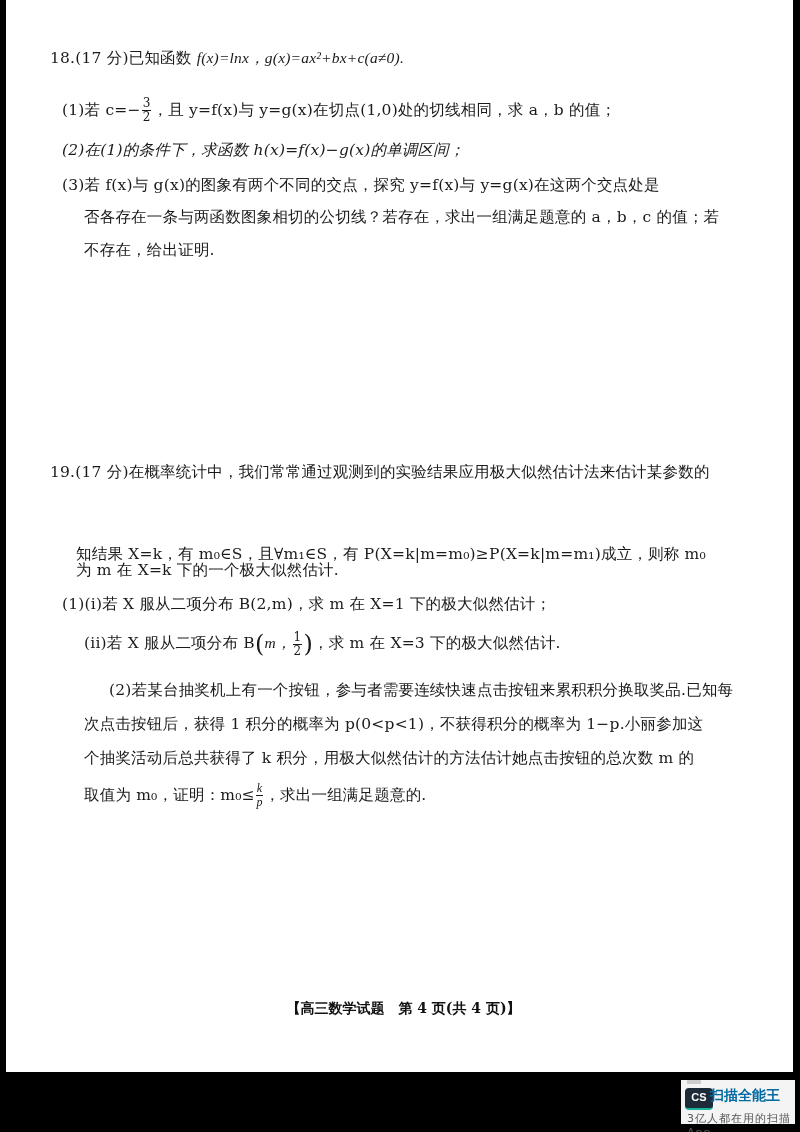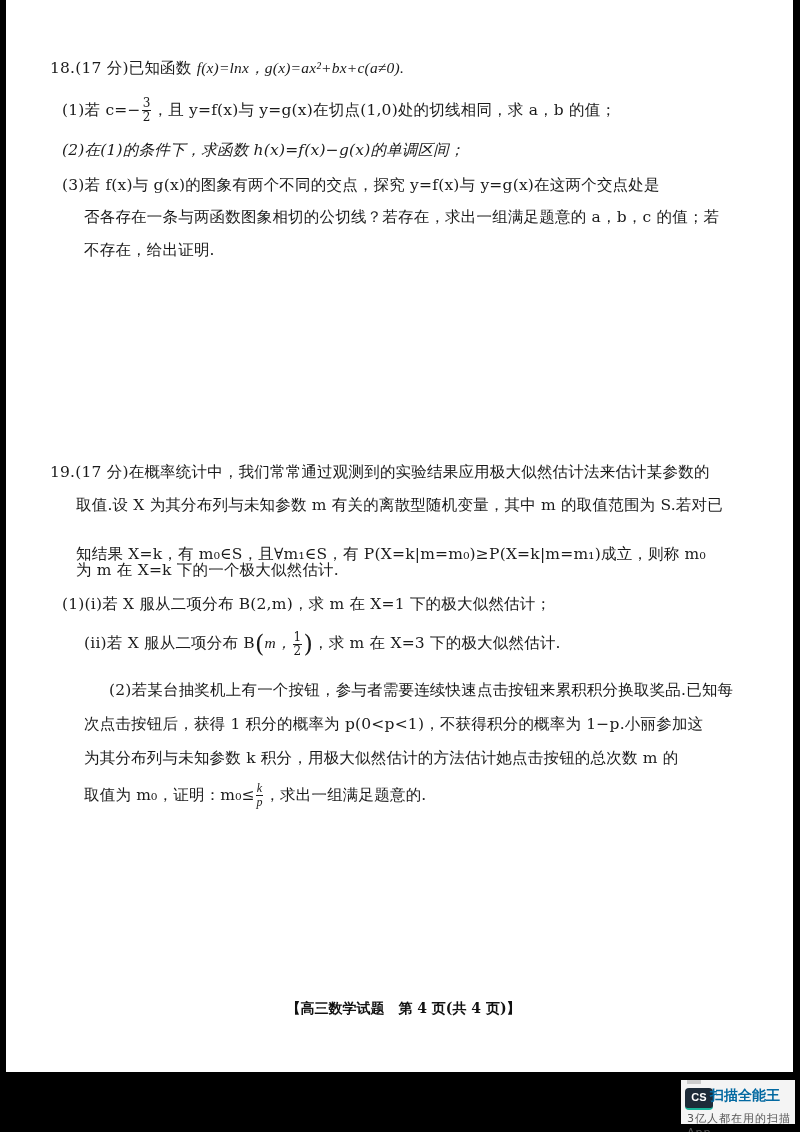--- a/index.html
+++ b/index.html
@@ -37,48 +37,47 @@
   .wm-sub {
     position:absolute; left:6px; top:31px; font-family:"DejaVu Sans",sans-serif; font-size:11px; color:#555; letter-spacing:1px;
   }
   .wm-top { position:absolute; left:6px; top:0; width:14px; height:4px; background:#ccc; }
 </style>
 </head>
 <body>
 
 <div class="page">
 
-  <div class="line" style="left:44px; top:58px;">
+  <div class="line" style="left:44px; top:48px;">
     <span>18.(17 分)已知函数 </span><span class="math">f(x)=lnx，g(x)=ax²+bx+c(a≠0).</span>
   </div>
 
   <div class="line" style="left:56px; top:97px;">
     <span>(1)若 c=−</span><span class="frac"><span class="num">3</span><span class="den">2</span></span><span>，且 y=f(x)与 y=g(x)在切点(1,0)处的切线相同，求 a，b 的值；</span>
   </div>
 
   <div class="line" style="left:56px; top:140px;font-style:italic;">(2)在(1)的条件下，求函数 h(x)=f(x)−g(x)的单调区间；</div>
 
   <div class="line" style="left:56px; top:175px;">(3)若 f(x)与 g(x)的图象有两个不同的交点，探究 y=f(x)与 y=g(x)在这两个交点处是</div>
   <div class="line" style="left:78px; top:207px;">否各存在一条与两函数图象相切的公切线？若存在，求出一组满足题意的 a，b，c 的值；若</div>
   <div class="line" style="left:78px; top:240px;">不存在，给出证明.</div>
 
   <div class="line" style="left:44px; top:462px;">19.(17 分)在概率统计中，我们常常通过观测到的实验结果应用极大似然估计法来估计某参数的</div>
-  <div class="line" style="left:70px; top:495px;">取值.设 X 为其分布列与未知参数 m 有关的离散型随机变量，其中 m 的取值范围为 S.若对已</div>
   <div class="line" style="left:70px; top:544px;text-align:center;">知结果 X=k，有 m₀∈S，且∀m₁∈S，有 P(X=k|m=m₀)≥P(X=k|m=m₁)成立，则称 m₀</div>
   <div class="line" style="left:70px; top:560px;">为 m 在 X=k 下的一个极大似然估计.</div>
 
   <div class="line" style="left:56px; top:594px;">(1)(i)若 X 服从二项分布 B(2,m)，求 m 在 X=1 下的极大似然估计；</div>
 
   <div class="line" style="left:78px; top:630px;">
     <span>(ii)若 X 服从二项分布 B</span><span class="paren-big">(</span><span class="math">m，</span><span class="frac"><span class="num">1</span><span class="den">2</span></span><span class="paren-big">)</span><span>，求 m 在 X=3 下的极大似然估计.</span>
   </div>
 
   <div class="line" style="left:56px; top:680px;margin-left:47px;">(2)若某台抽奖机上有一个按钮，参与者需要连续快速点击按钮来累积积分换取奖品.已知每</div>
   <div class="line" style="left:78px; top:714px;">次点击按钮后，获得 1 积分的概率为 p(0&lt;p&lt;1)，不获得积分的概率为 1−p.小丽参加这</div>
-  <div class="line" style="left:78px; top:748px;">为其分布列与未知参数 k 积分，用极大似然估计的方法估计她点击按钮的总次数 m 的</div>
+  <div class="line" style="left:78px; top:748px;">个抽奖活动后总共获得了 k 积分，用极大似然估计的方法估计她点击按钮的总次数 m 的</div>
 
   <div class="line" style="left:78px; top:782px;">
     <span>取值为 m₀，证明：m₀≤</span><span class="frac math"><span class="num">k</span><span class="den">p</span></span><span>，求出一组满足题意的.</span>
   </div>
 
   <div class="footer">【高三数学试题　第 4 页(共 4 页)】</div>
 </div>
 
 <div class="watermark">
   <div class="wm-top"></div>

